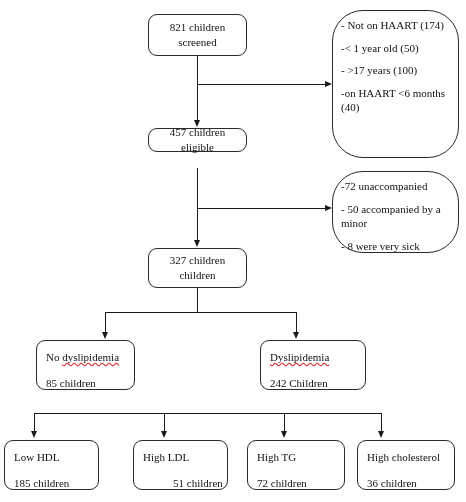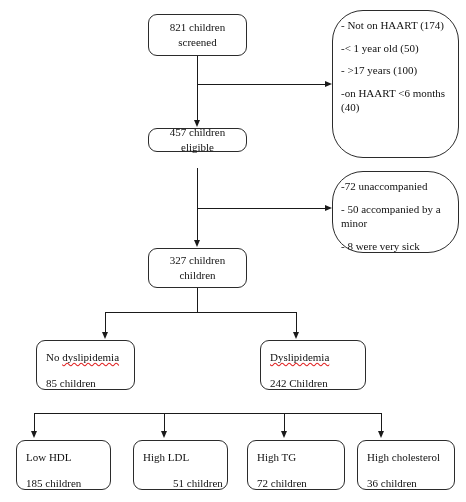--- a/index.html
+++ b/index.html
@@ -160,21 +160,21 @@
 
   <div class="vline" style="left:164px; top:413px; height:21px;"></div>
   <div class="arrow-down" style="left:161px; top:431px;"></div>
 
   <div class="vline" style="left:284px; top:413px; height:21px;"></div>
   <div class="arrow-down" style="left:281px; top:431px;"></div>
 
   <div class="vline" style="left:381px; top:413px; height:21px;"></div>
   <div class="arrow-down" style="left:378px; top:431px;"></div>
 
-  <div class="box leftbox" style="left:16px; top:440px; width:95px; height:50px;">
+  <div class="box leftbox" style="left:4px; top:440px; width:95px; height:50px;">
     <span class="ln">Low HDL</span>
     <span class="ln">185 children</span>
   </div>
 
   <div class="box leftbox" style="left:133px; top:440px; width:95px; height:50px;">
     <span class="ln">High LDL</span>
     <span class="ln indented">51 children</span>
   </div>
 
   <div class="box leftbox" style="left:247px; top:440px; width:98px; height:50px;">

